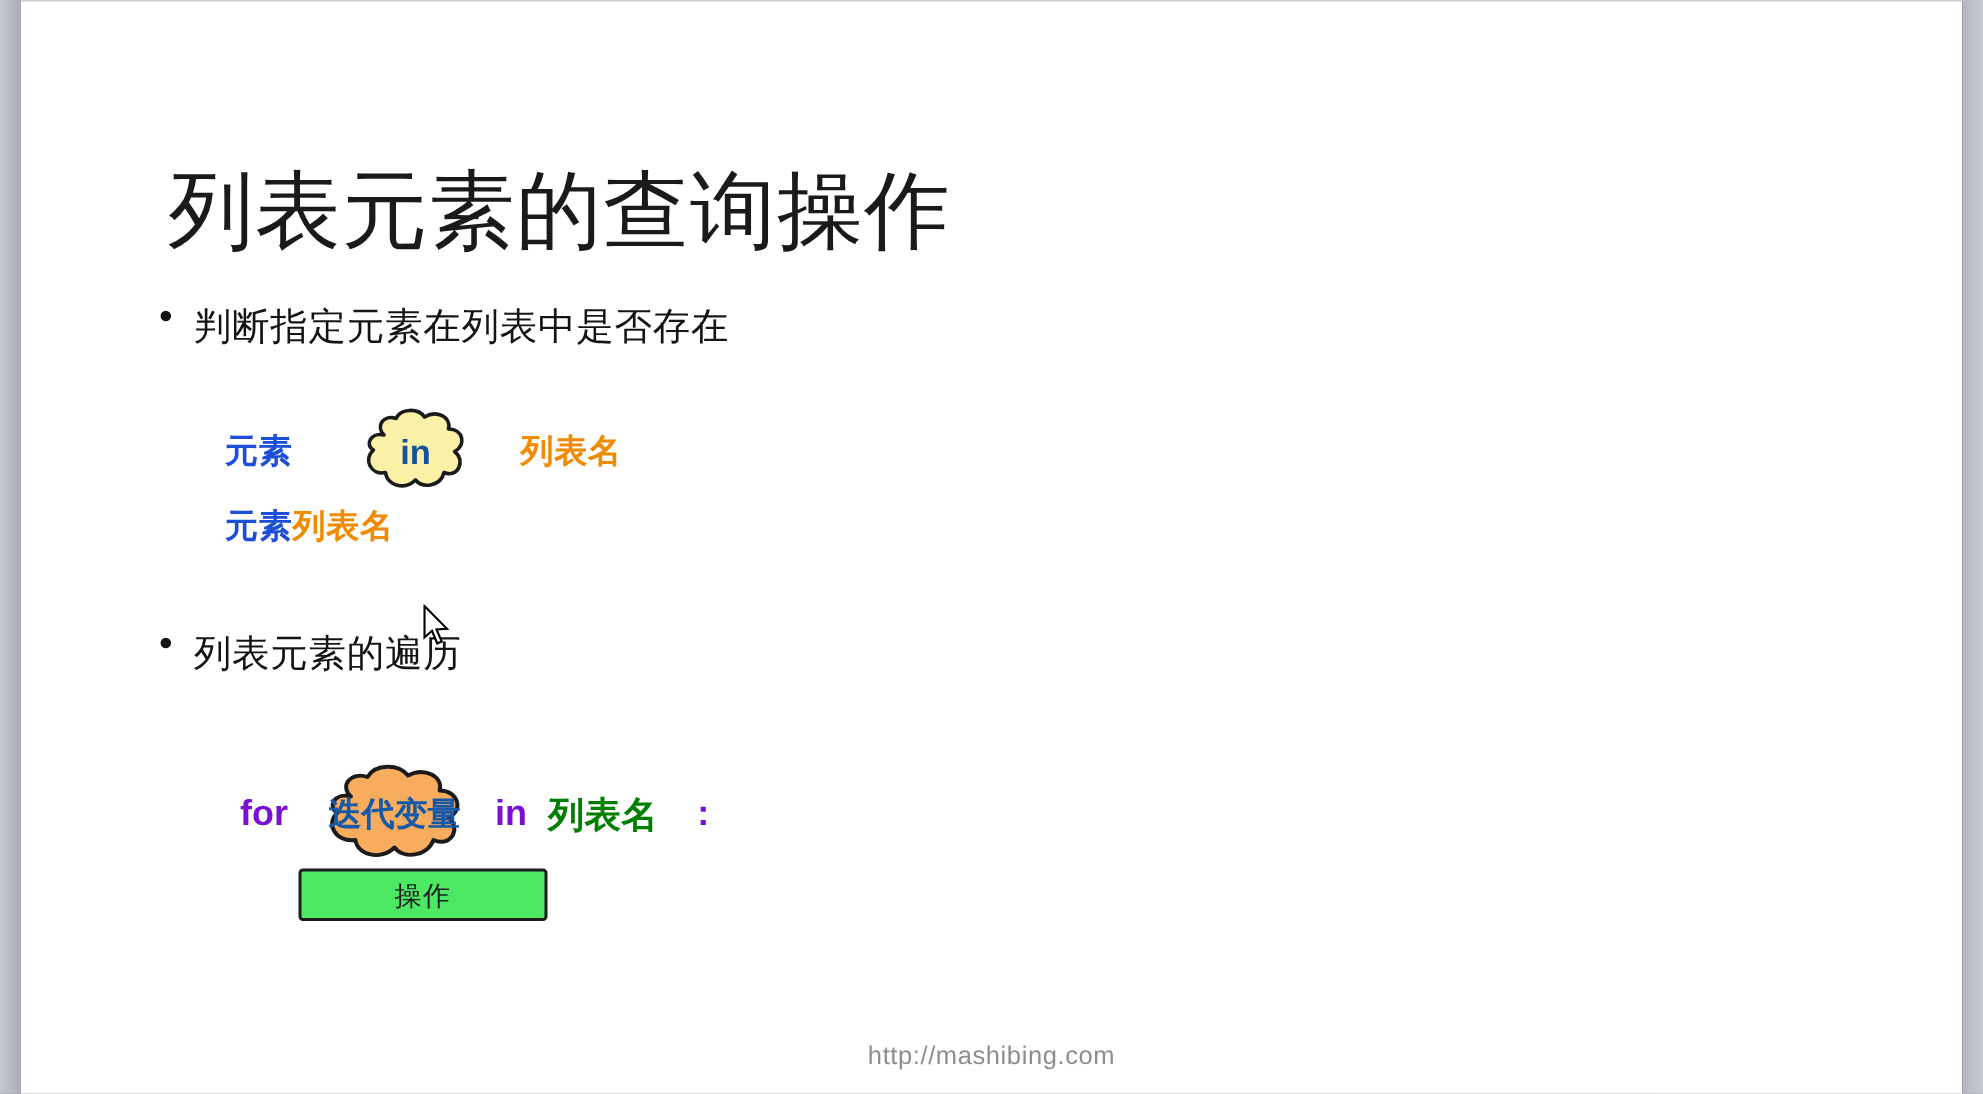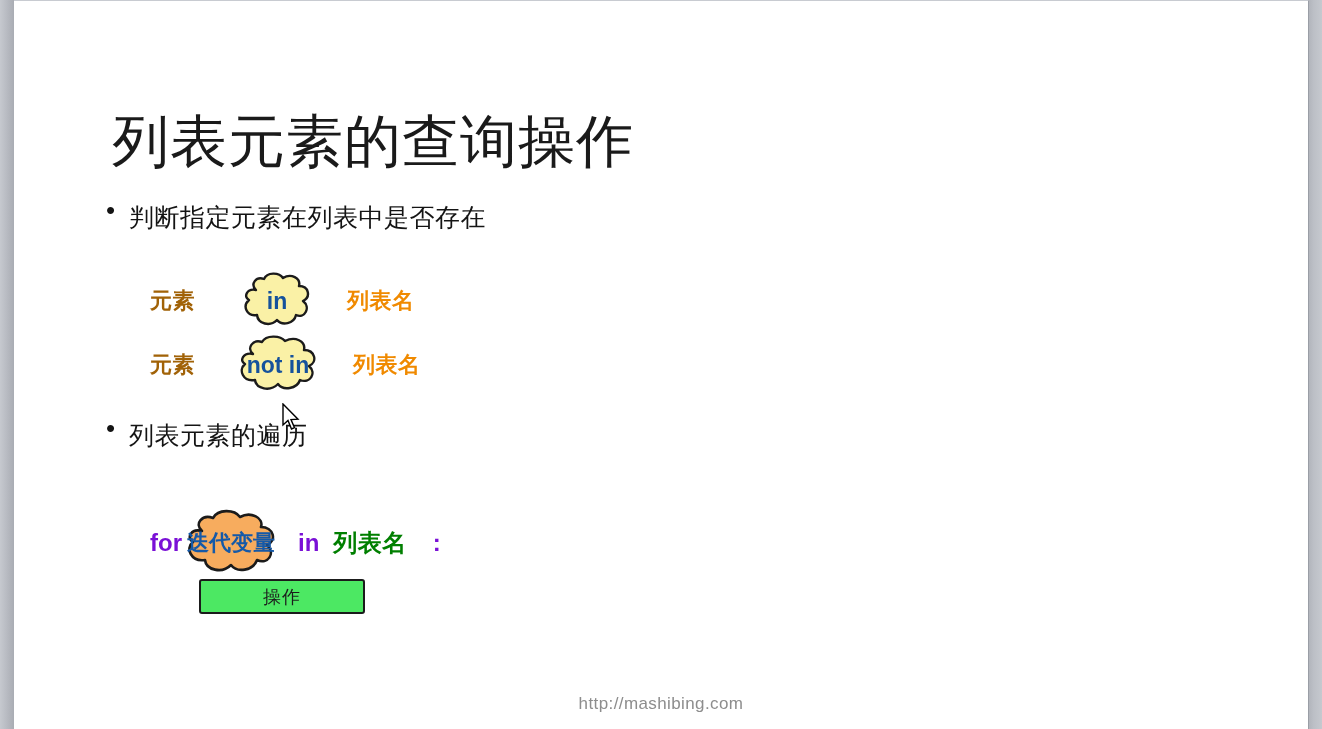--- a/index.html
+++ b/index.html
@@ -89,21 +89,21 @@
   .expr-row {
     position: absolute;
     display: flex;
     align-items: center;
     white-space: nowrap;
   }
   #expr-in     { left: 136px; top: 272px; }
   #expr-notin  { left: 136px; top: 335px; }
 
   .tok-element {
-    color: #a16207;
+    color: #1d4ed8;
     font-size: 22px;
     font-weight: bold;
     letter-spacing: 0.5px;
   }
   .tok-listname-orange {
     color: #f08a00;
     font-size: 22px;
     font-weight: bold;
     letter-spacing: 0.5px;
   }
@@ -131,40 +131,41 @@
 
   #cloud-in { width: 72px; height: 56px; margin-left: 46px; margin-right: 34px; }
   #cloud-in .cloud-label { font-size: 23px; }
 
   #cloud-notin { width: 86px; height: 58px; margin-left: 40px; margin-right: 32px; }
   #cloud-notin .cloud-label { font-size: 23px; }
 
   
   #expr-for {
     position: absolute;
-    left: 136px;
+    left: 146px;
     top: 510px;
     display: flex;
     align-items: center;
     white-space: nowrap;
   }
   .tok-purple {
     color: #7a10d6;
     font-size: 24px;
     font-weight: bold;
   }
   .tok-listname-green {
     color: #007f00;
     font-size: 24px;
     font-weight: bold;
     letter-spacing: 0.5px;
   }
   #cloud-iter {
     width: 98px;
     height: 64px;
+    margin-left: 22px;
     margin-right: 18px;
   }
   #cloud-iter .cloud-label {
     font-size: 22px;
     color: #1559a8;
     font-weight: bold;
   }
   #tok-in-for { margin-right: 14px; }
   #tok-colon { margin-left: 26px; }
 
@@ -247,35 +248,20 @@
         </svg>
         <span class="cloud-label">in</span>
       </span>
 
       <span class="tok-listname-orange">列表名</span>
     </div>
 
     <div class="expr-row" id="expr-notin">
       <span class="tok-element">元素</span>
 
-      <span class="cloud" id="cloud-notin">
-        <svg width="86" height="58" viewBox="0 0 86 58" aria-hidden="true">
-          <path d="M18,18
-                   C11,12 18,3 27,6
-                   C31,-1 45,-1 50,5
-                   C60,0 71,5 69,14
-                   C80,14 83,26 74,30
-                   C82,37 75,48 65,44
-                   C62,53 48,55 43,48
-                   C35,56 21,53 20,44
-                   C8,46 3,34 10,28
-                   C4,25 8,16 18,18 Z" fill="#faf1a6" stroke="#1b1b1b" stroke-width="2.4" stroke-linejoin="round"></path>
-        </svg>
-        <span class="cloud-label">not in</span>
-      </span>
 
       <span class="tok-listname-orange">列表名</span>
     </div>
 
     <div class="bullet-row" id="bullet-2">
       <span class="bullet-dot">•</span>
       <span class="bullet-text">列表元素的遍历</span>
     </div>
 
     <div id="expr-for">

